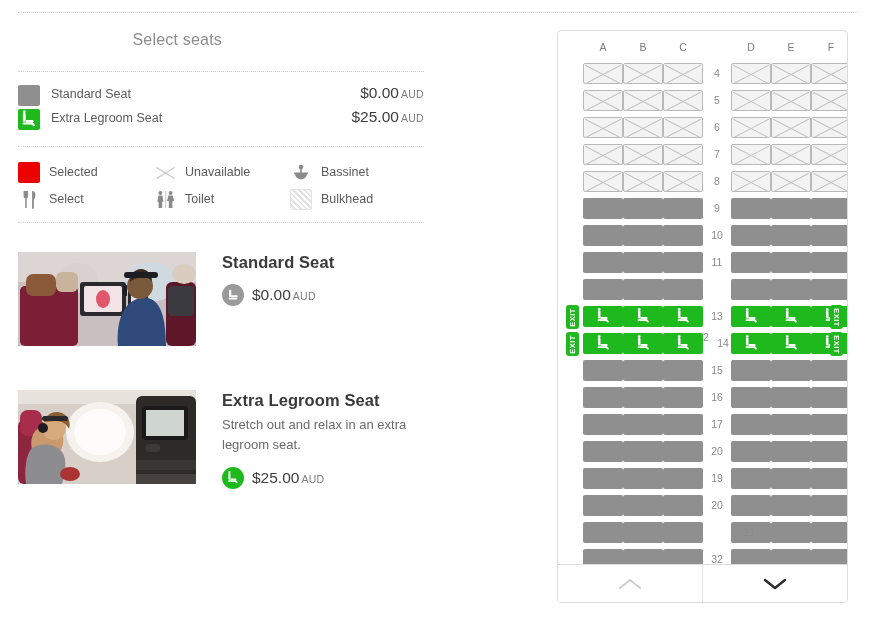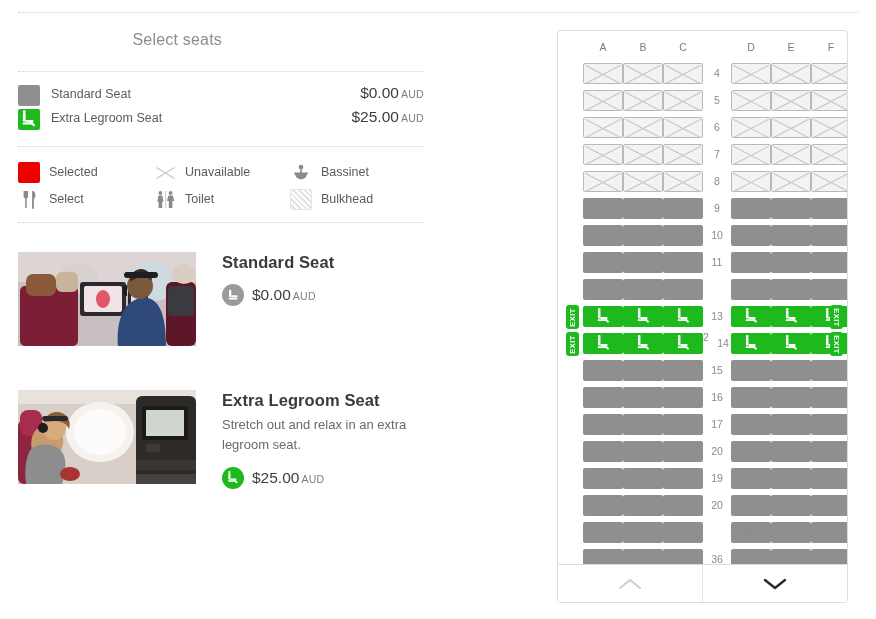--- a/index.html
+++ b/index.html
@@ -643,21 +643,21 @@
           <div class="seat standard" style="left: 173px; top: 491px;"></div>
           <div class="seat standard" style="left: 213px; top: 491px;"></div>
           <div class="seat standard" style="left: 253px; top: 491px;"></div>
           <div class="row-num" style="left: 145px; top: 491px; margin-left: 32px;">21</div>
           <div class="seat standard" style="left: 25px; top: 518px;"></div>
           <div class="seat standard" style="left: 65px; top: 518px;"></div>
           <div class="seat standard" style="left: 105px; top: 518px;"></div>
           <div class="seat standard" style="left: 173px; top: 518px;"></div>
           <div class="seat standard" style="left: 213px; top: 518px;"></div>
           <div class="seat standard" style="left: 253px; top: 518px;"></div>
-          <div class="row-num" style="left: 145px; top: 518px;">36</div>
+          <div class="row-num" style="left: 145px; top: 518px;">32</div>
         </div>
     </div>
 
     <div class="sm-controls">
       <div class="sm-ctrl">
         <svg width="26" height="14" viewBox="0 0 26 14" aria-hidden="true">
           <polyline points="3,11 13,3 23,11" fill="none" stroke="#cfcfcf" stroke-width="2.2" stroke-linecap="round" stroke-linejoin="round"></polyline>
         </svg>
       </div>
       <div class="sm-ctrl">

